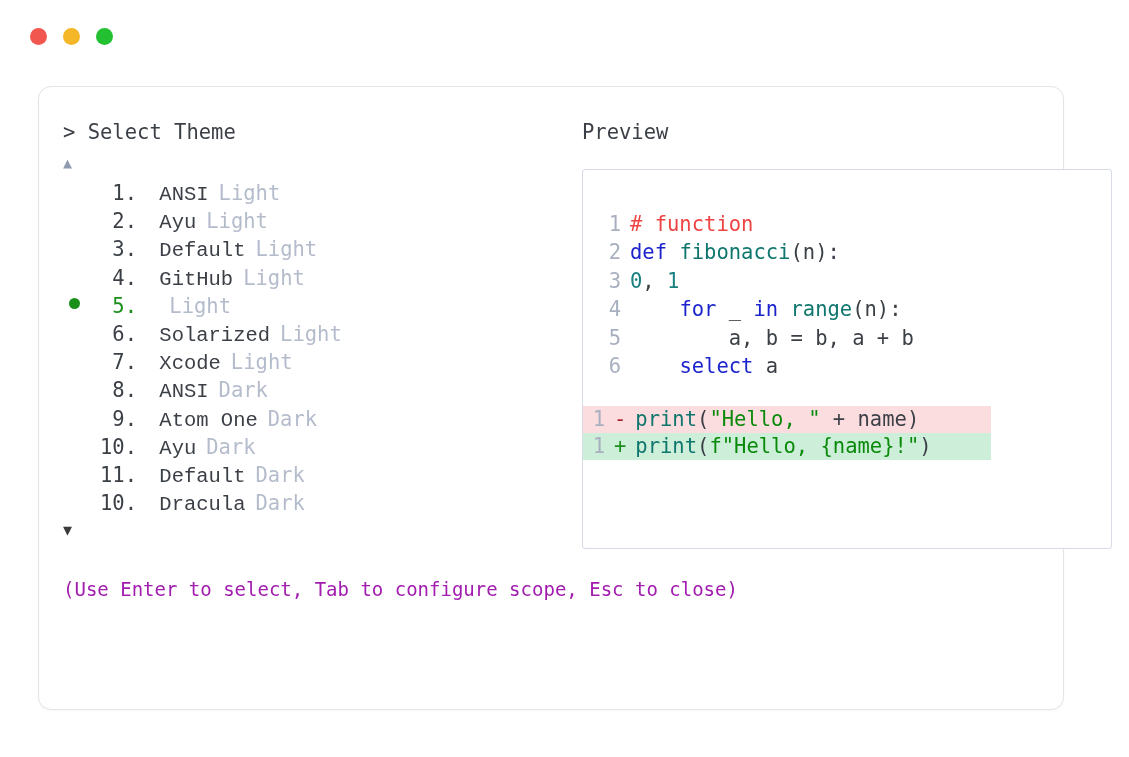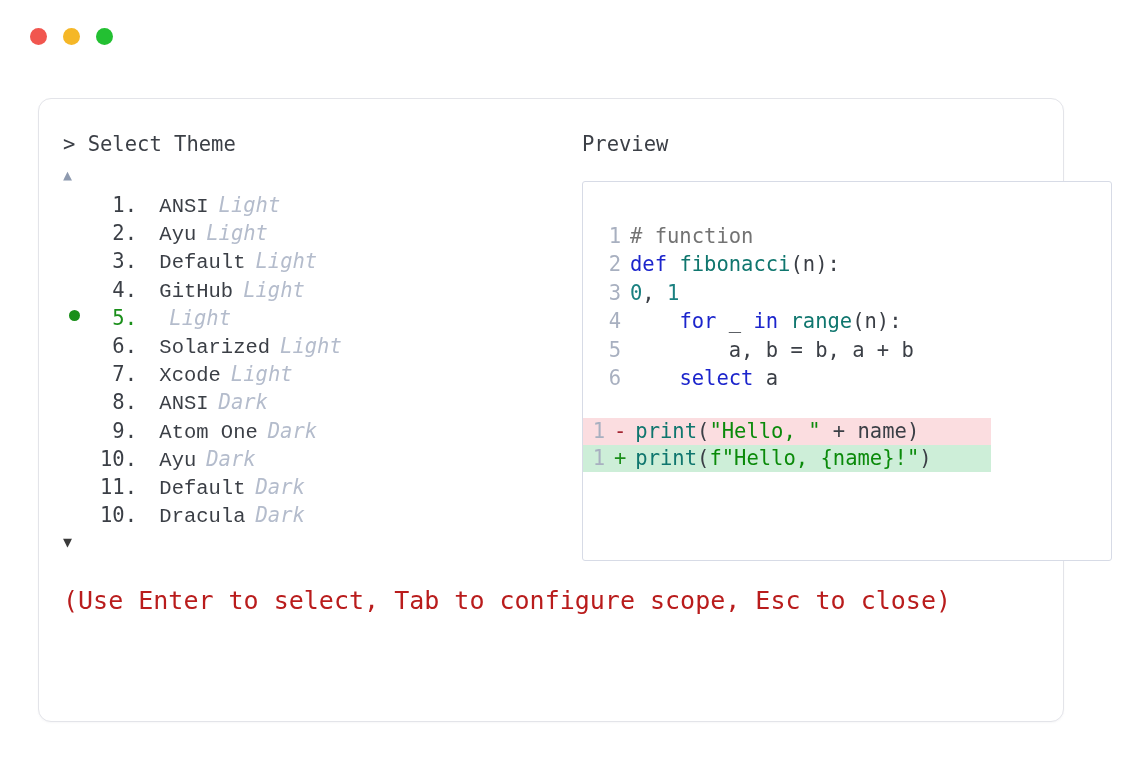--- a/index.html
+++ b/index.html
@@ -31,21 +31,21 @@
     display: block;
   }
   .dot-red    { background: #f1564f; }
   .dot-yellow { background: #f5b727; }
   .dot-green  { background: #23c032; }
 
   
   .card {
     position: absolute;
     left: 38px;
-    top: 98px;
+    top: 86px;
     width: 1026px;
     height: 624px;
     box-sizing: border-box;
     border: 1.5px solid #e3e4e9;
     border-radius: 13px;
     background: #ffffff;
     box-shadow: 0 1px 2px rgba(90,95,120,0.05);
   }
 
   .card-inner {
@@ -139,21 +139,21 @@
     flex: 0 0 46px;
     text-align: right;
     color: #3b3f46;
   }
   .idx-dot {
     flex: 0 0 auto;
     color: #3b3f46;
     padding-right: 10px;
   }
   .tname { color: #3b3f46; font-family: Liberation Mono, monospace; }
-  .tvariant { color: #b4bccc; padding-left: 10px; font-style: italic; }
+  .tvariant { color: #b4bccc; padding-left: 10px; }
 
   .theme-row.selected .idx,
   .theme-row.selected .idx-dot,
   .theme-row.selected .tname { color: #1a8f1a; }
   .theme-row.selected .tvariant { color: #b4bccc; }
 
   
   .preview-box {
     margin-top: 22px;
     border: 1.5px solid #d7dbe6;
@@ -177,21 +177,21 @@
   .lnum {
     width: 22px;
     flex: 0 0 22px;
     text-align: right;
     color: #a8b0c0;
     padding-right: 9px;
   }
   .ctext { flex: 0 0 auto; color: #3b3f46; }
 
   
-  .tok-comment { color: #737373; text-align: right; }
+  .tok-comment { color: #ef4444; text-align: right; }
   .tok-kw      { color: #1c25cc; }
   .tok-fn      { color: #0f766e; }
   .tok-num     { color: #1a8080; }
   .tok-str     { color: #0a8a0a; }
   .tok-plain   { color: #3b3f46; }
 
   .diff-block { margin-top: 26px; }
   .diff-line {
     display: flex;
     align-items: baseline;
@@ -203,23 +203,23 @@
   }
   .diff-del { background: #fbdde0; }
   .diff-add { background: #cdeed8; }
   .marker { flex: 0 0 auto; padding-right: 9px; }
   .marker-del { color: #a32430; }
   .marker-add { color: #1a8f1a; }
 
   
   .hint {
     margin-top: 34px;
-    font-size: 25px;
+    font-size: 19px;
     line-height: 28px;
-    color: #b91c1c;
+    color: #a21caf;
     white-space: pre;
   }
 </style>
 </head>
 <body>
 
 <div class="titlebar">
   <span class="dot dot-red"></span>
   <span class="dot dot-yellow"></span>
   <span class="dot dot-green"></span>

